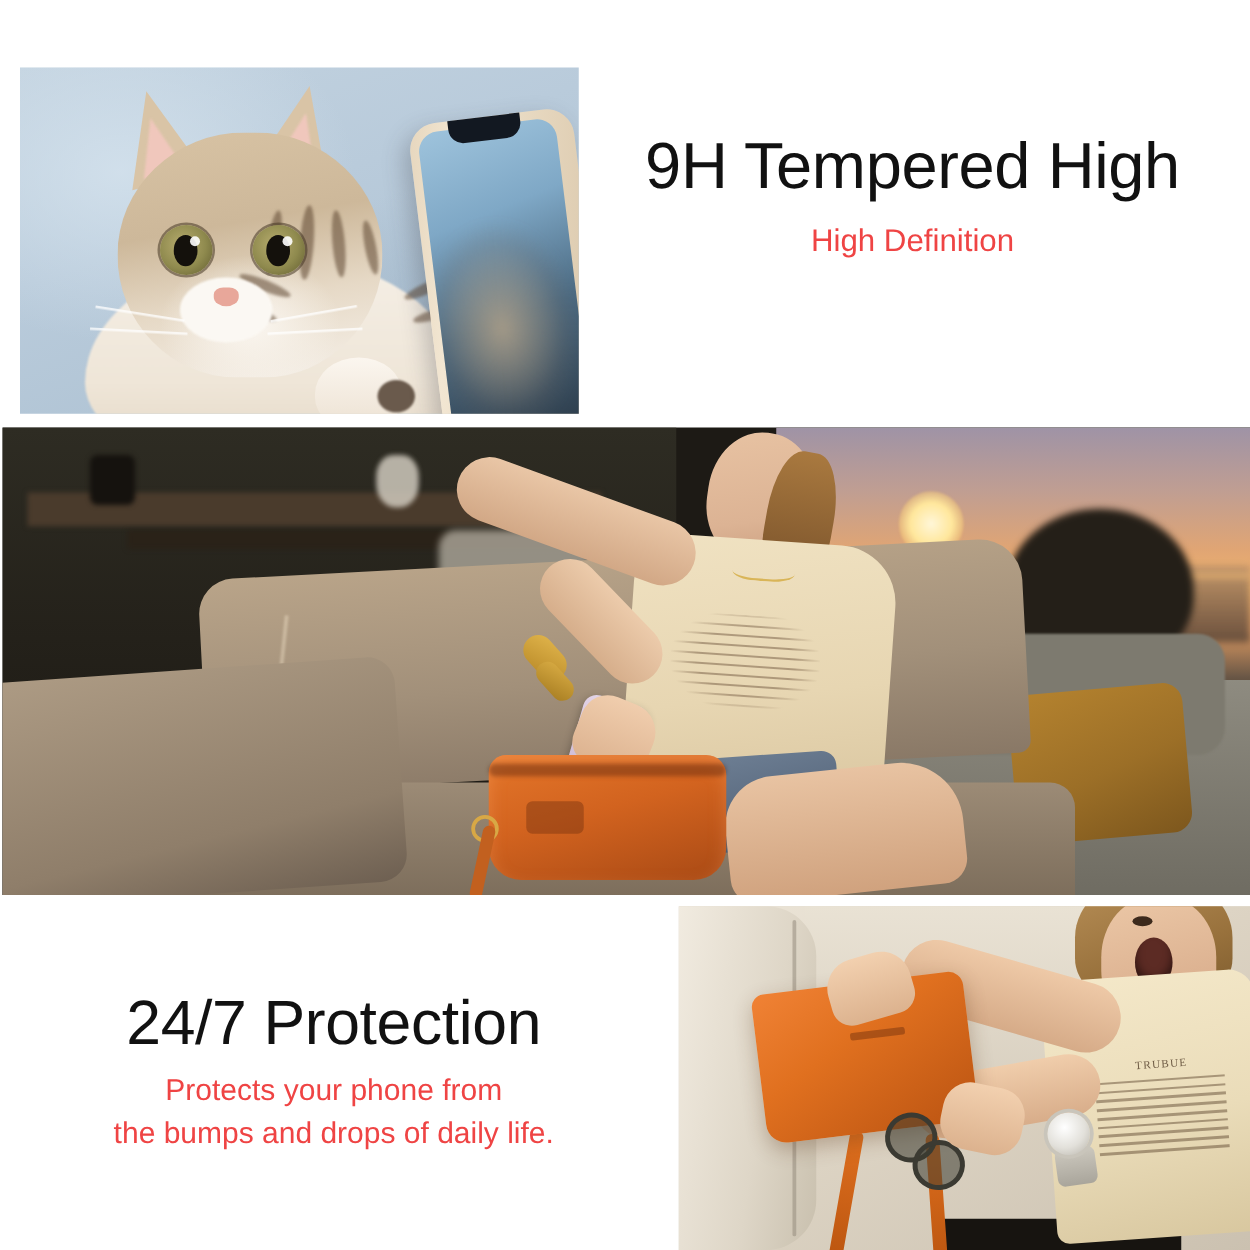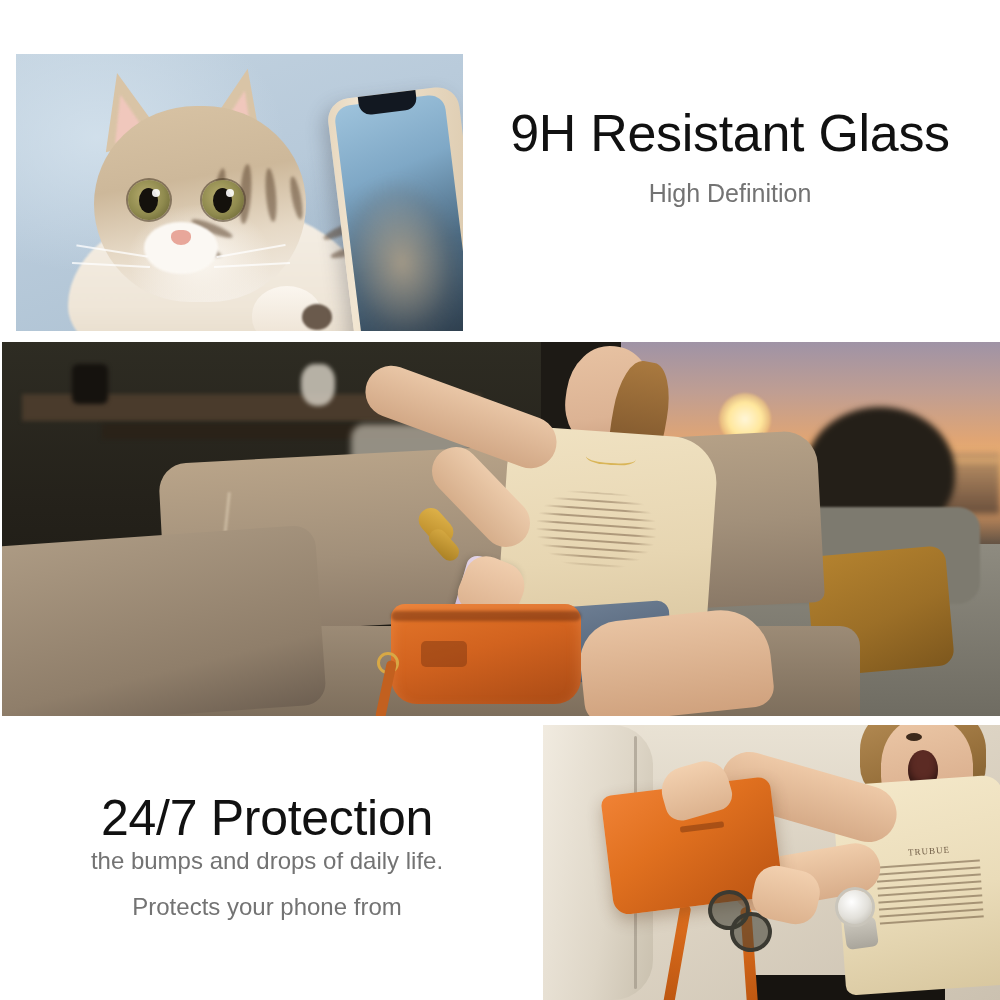--- a/index.html
+++ b/index.html
@@ -781,21 +781,21 @@
     color: #111111;
     white-space: nowrap;
   }
   #text-protection .headline {
     font-size: 50px;
   }
   .subline {
     font-size: 25px;
     font-weight: 400;
     line-height: 1.42;
-    color: #737373;
+    color: #ef4444;
     white-space: nowrap;
   }
   .sub-gap { margin-top: 16px; }
   #text-protection .subline { font-size: 24px; }
   #text-protection .sub-gap { margin-top: 12px; }
 </style>
 </head>
 <body>
 
 <div id="canvas">
@@ -932,23 +932,23 @@
     <div class="bag3"></div>
     <div class="bag3-logo"></div>
     <div class="glasses-l"></div>
     <div class="glasses-r"></div>
 
     <div class="w3-hand1"></div>
     <div class="w3-hand2"></div>
   </div>
 
   <div class="text-block" id="text-glass">
-    <div class="headline">9H Resistant Glass</div>
+    <div class="headline">9H Tempered High</div>
     <div class="subline sub-gap">High Definition</div>
   </div>
 
   <div class="text-block" id="text-protection">
     <div class="headline">24/7 Protection</div>
+    <div class="subline sub-gap">Protects your phone from</div>
     <div class="subline">the bumps and drops of daily life.</div>
-    <div class="subline sub-gap">Protects your phone from</div>
   </div>
 
 </div>
 
 </body></html>

